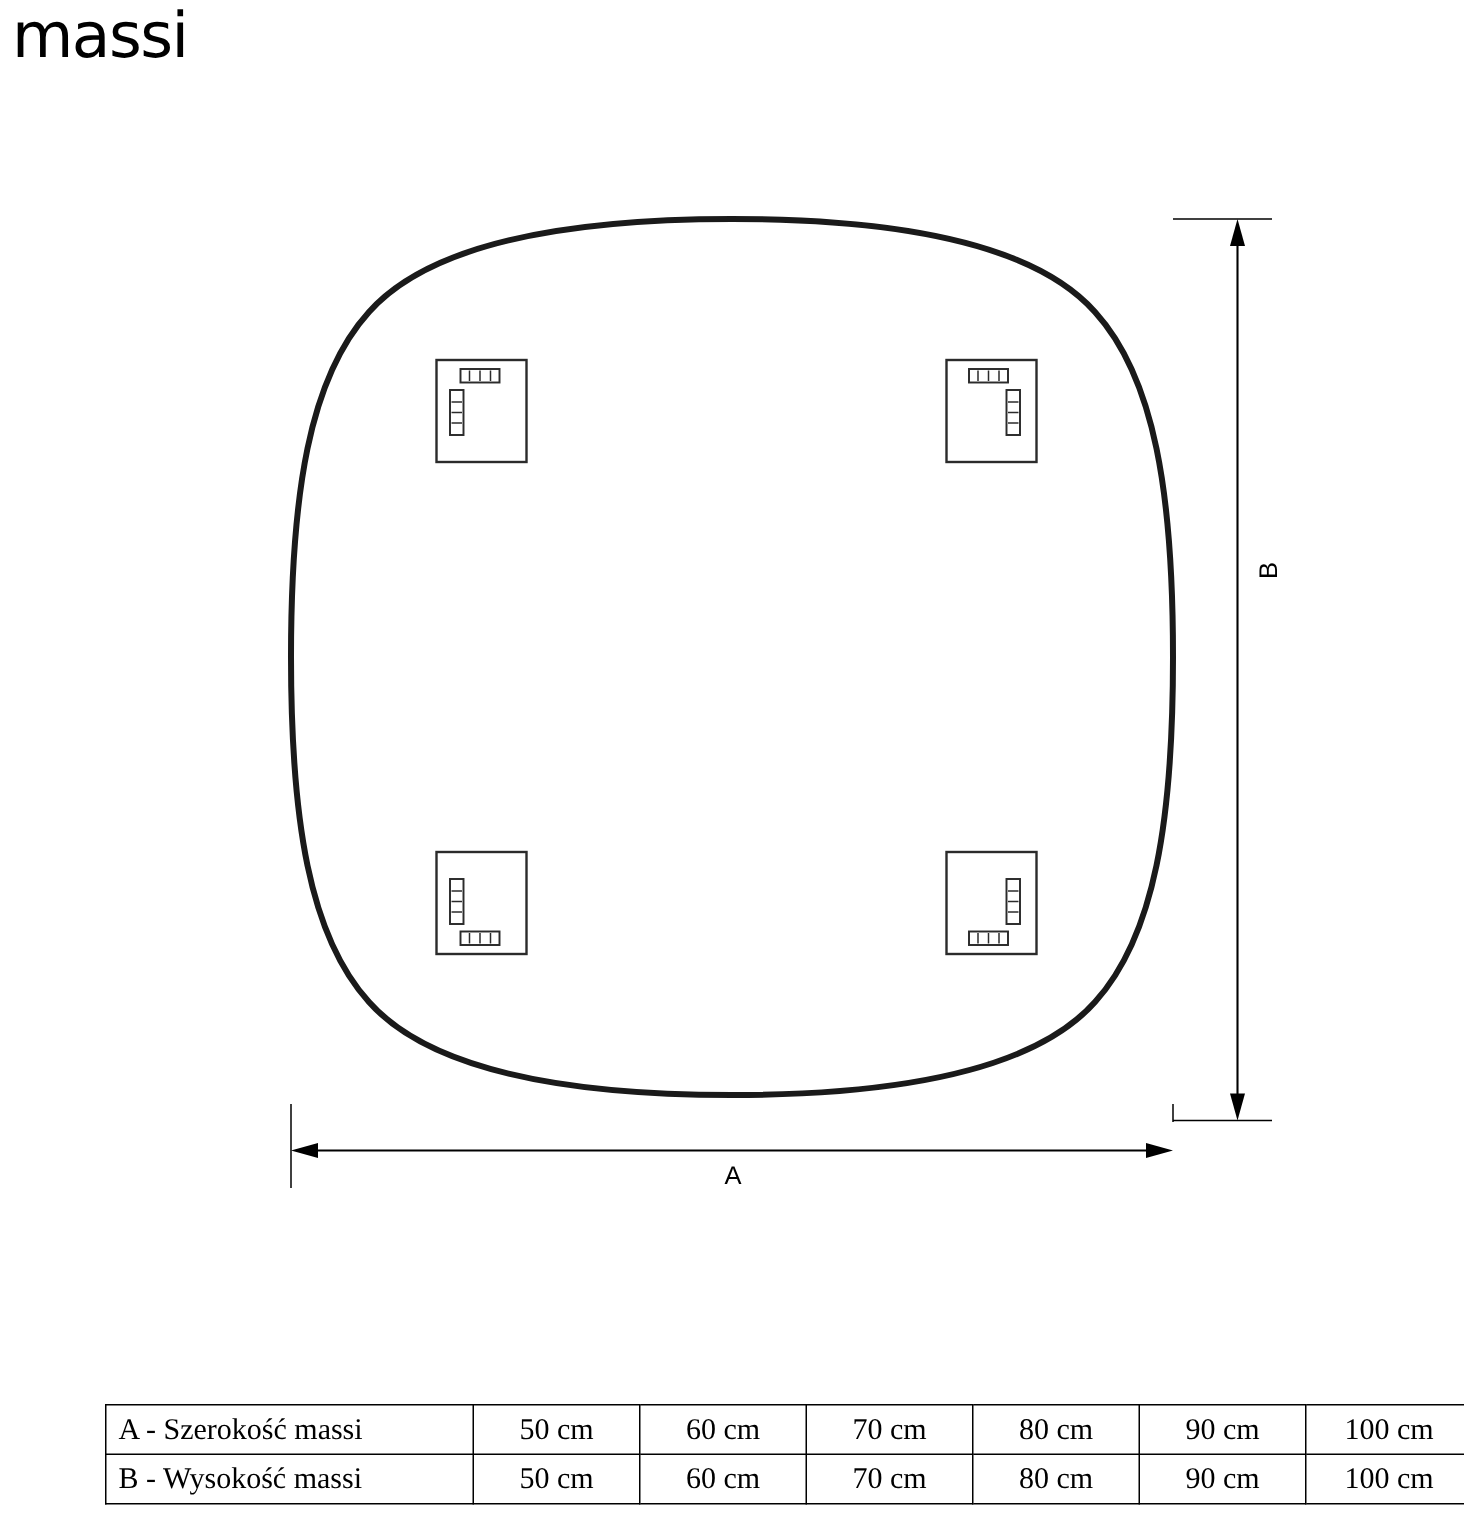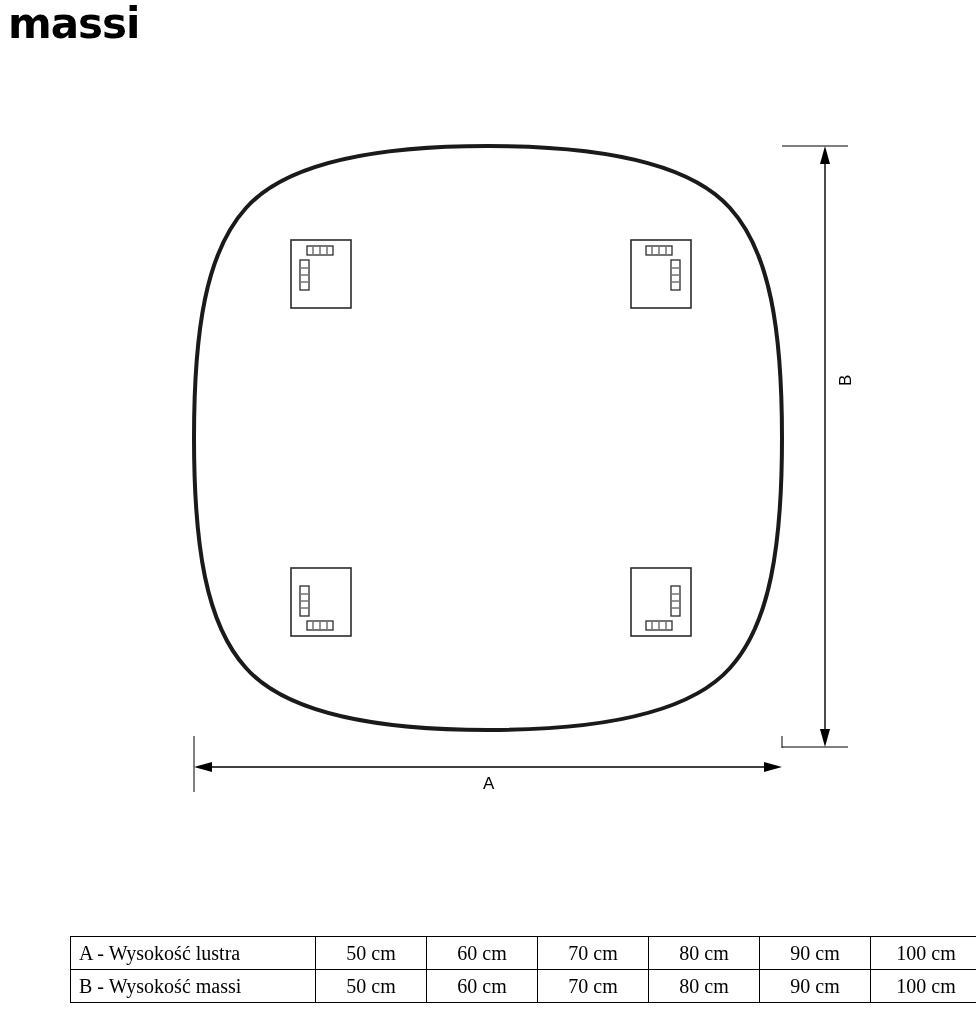--- a/index.html
+++ b/index.html
@@ -19,21 +19,21 @@
     position: absolute;
     inset: 0;
   }
   
   .brand {
     position: absolute;
     left: 8px;
     top: 2px;
     font-family: "DejaVu Sans", sans-serif;
     font-size: 42px;
-    font-weight: 700;
+    font-weight: 400;
     letter-spacing: -1px;
     line-height: 44px;
     color: #000000;
   }
   
   .drawing {
     position: absolute;
     left: 0;
     top: 0;
     width: 976px;
@@ -175,21 +175,21 @@
       </g>
     </svg>
 
     <span class="dim-label" id="label-a">A</span>
     <span class="dim-label" id="label-b">B</span>
   </div>
 
   <table class="spec-table">
     <tbody>
       <tr>
-        <td class="rowhead">A - Wysokość lustra</td>
+        <td class="rowhead">A - Szerokość massi</td>
         <td class="val">50 cm</td>
         <td class="val">60 cm</td>
         <td class="val">70 cm</td>
         <td class="val">80 cm</td>
         <td class="val">90 cm</td>
         <td class="val">100 cm</td>
 
       </tr>
       <tr>
         <td class="rowhead">B - Wysokość massi</td>

